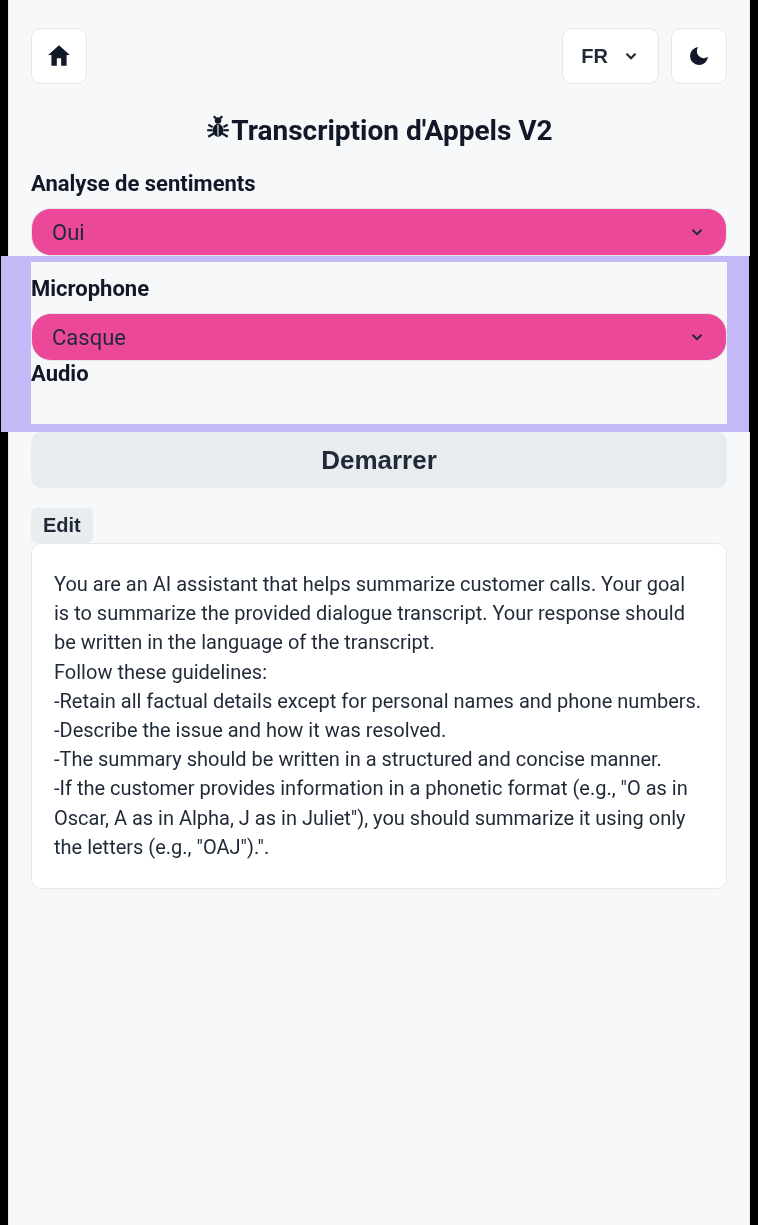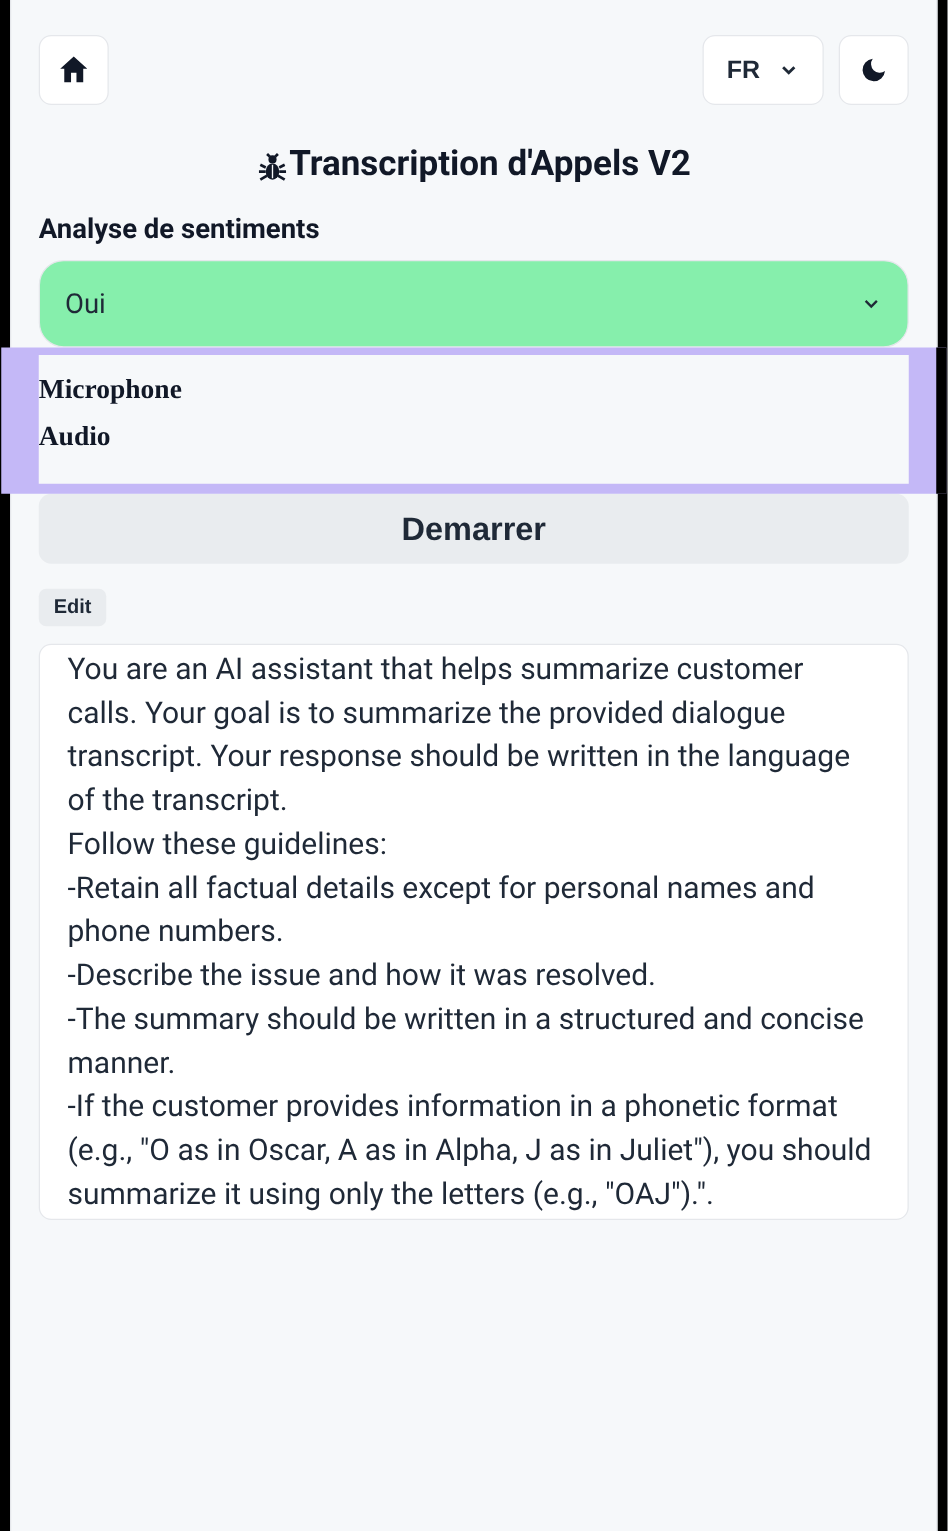--- a/index.html
+++ b/index.html
@@ -57,43 +57,43 @@
       align-items: center;
       gap: 14px;
       cursor: pointer;
       font-size: 20px;
       font-weight: 600;
       color: #1f2937;
       text-align: center;
     }
     .page-title {
       display: flex;
-      align-items: flex-end;
+      align-items: flex-start;
       justify-content: center;
       gap: 0;
       font-size: 28px;
       font-weight: 700;
       color: #111827;
       margin-bottom: 24px;
     }
     .form-group {
     }
     .form-label {
       font-size: 22px;
       font-weight: 700;
       color: #111827;
       margin-bottom: 12px;
       display: block;
     }
     .select-box {
       width: 100%;
-      height: 70px;
+      height: 48px;
       border: 1px solid #e5e7eb;
       border-radius: 20px;
-      background: #86efac;
+      background: #ec4899;
       display: flex;
       align-items: center;
       justify-content: space-between;
       padding: 0 20px;
       cursor: pointer;
       font-size: 22px;
       color: #1f2937;
     }
     .highlight-section {
       background: #c4b8f7;
@@ -105,53 +105,52 @@
       content: '';
       position: absolute;
       right: 0;
       top: 0;
       bottom: 0;
       width: 8px;
       background: #000;
     }
     .highlight-inner {
       background: #f6f8fa;
-      padding: 14px 0 13px 0;
-      font-family: Liberation Serif, serif;
+      padding: 14px 0 26px 0;
     }
     .start-button {
       width: 100%;
       height: 56px;
       border: none;
       border-radius: 10px;
       background: #e9ecef;
       font-size: 26px;
       font-weight: 700;
       color: #1f2937;
       cursor: pointer;
       margin-bottom: 20px;
     }
     .edit-button {
       display: inline-block;
       padding: 6px 12px;
       border: none;
       border-radius: 6px;
       background: #e9ecef;
-      font-size: 16px;
+      font-size: 20px;
       font-weight: 600;
       color: #1f2937;
       cursor: pointer;
-      margin-bottom: 14px;
+      margin-bottom: 0;
     }
     .prompt-box {
       border: 1px solid #e5e7eb;
       border-radius: 10px;
       background: #fff;
-      padding: 2px 22px;
-      font-size: 24px;
+      padding: 26px 22px;
+      font-size: 20px;
       line-height: 1.46;
       color: #1f2937;
       white-space: pre-wrap;
     }
     .chevron-down {
       width: 18px;
       height: 18px;
     }
   </style>
 </head>
@@ -205,20 +204,26 @@
       <svg class="chevron-down" viewBox="0 0 24 24" fill="none" stroke="#1f2937" stroke-width="2.5">
         <polyline points="6 9 12 15 18 9"></polyline>
       </svg>
     </div>
   </div>
 
   <div class="highlight-section">
     <div class="highlight-inner">
       <div class="form-group">
         <label class="form-label">Microphone</label>
+        <div class="select-box">
+          <span>Casque</span>
+          <svg class="chevron-down" viewBox="0 0 24 24" fill="none" stroke="#1f2937" stroke-width="2.5">
+            <polyline points="6 9 12 15 18 9"></polyline>
+          </svg>
+        </div>
       </div>
       <div class="form-group" style="margin-bottom:0">
         <label class="form-label">Audio</label>
       </div>
     </div>
   </div>
 
   <button class="start-button">Demarrer</button>
 
   <button class="edit-button">Edit</button>

